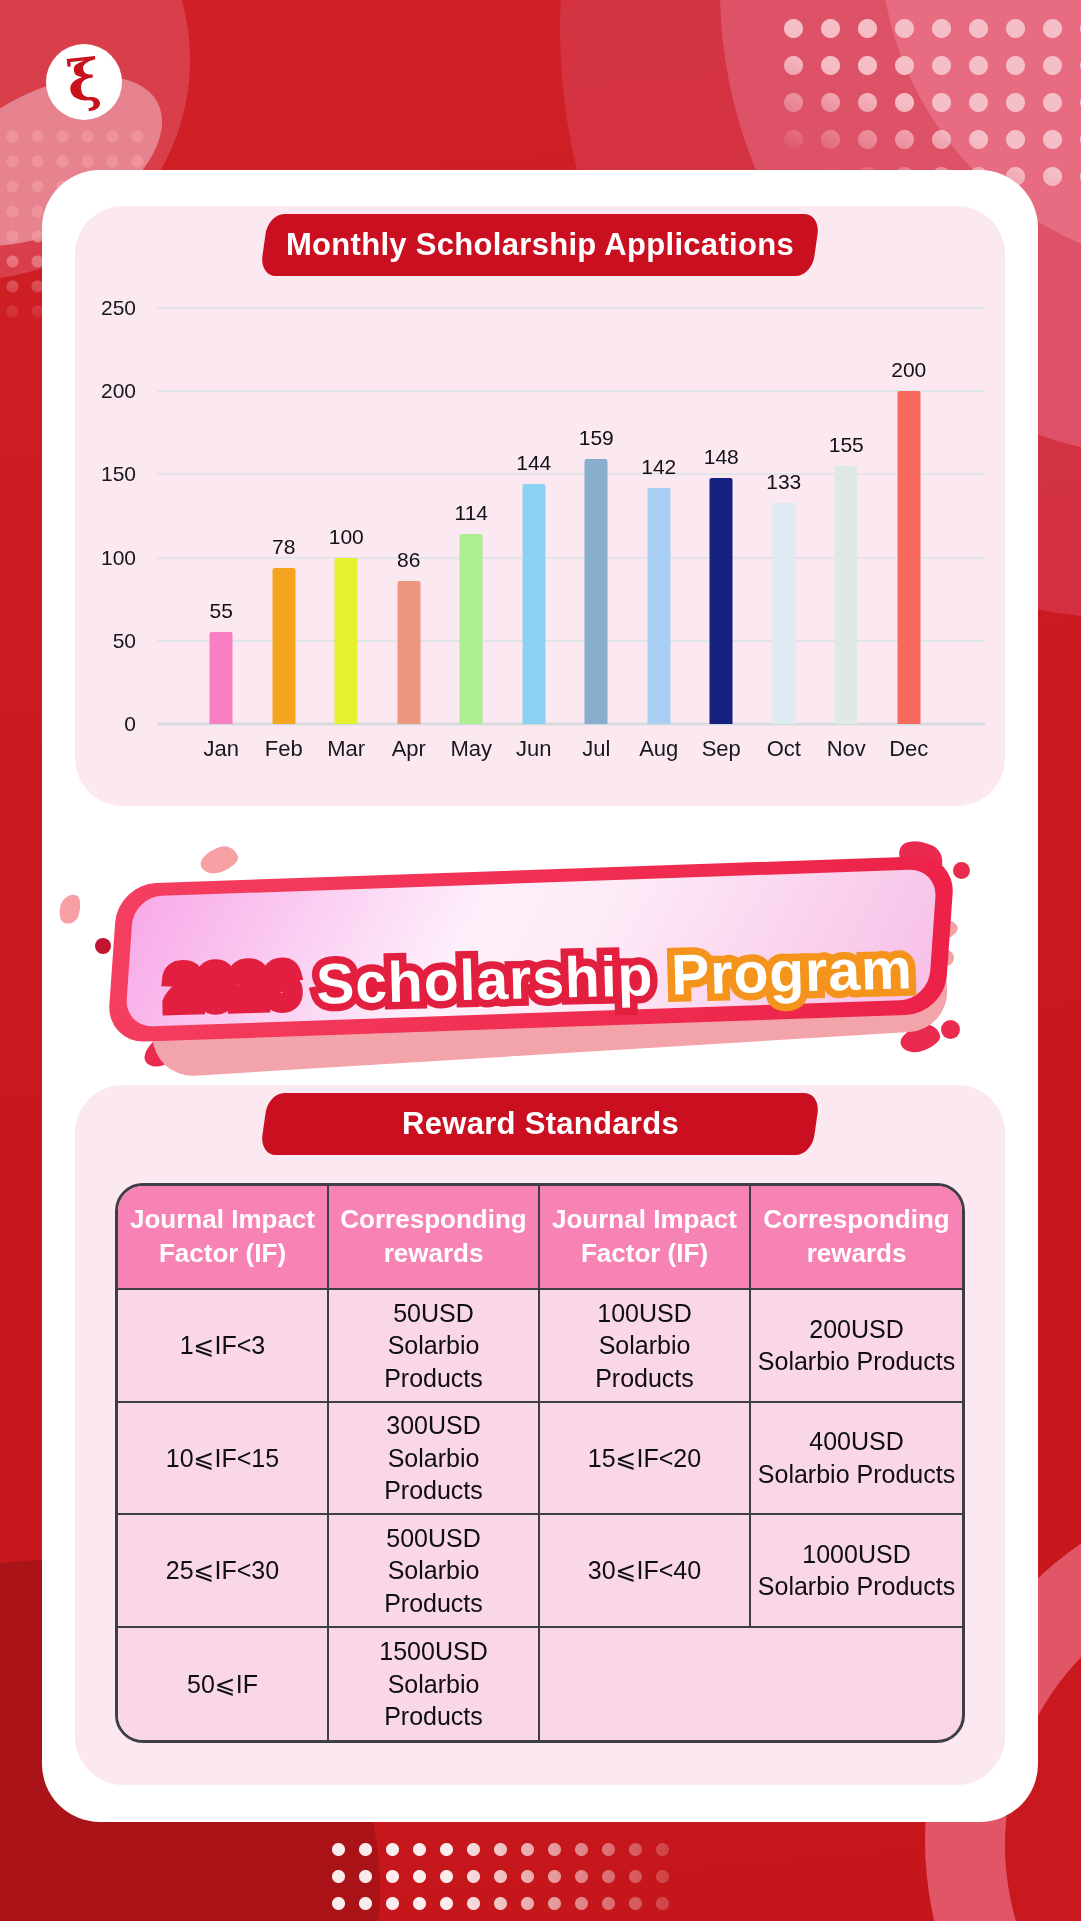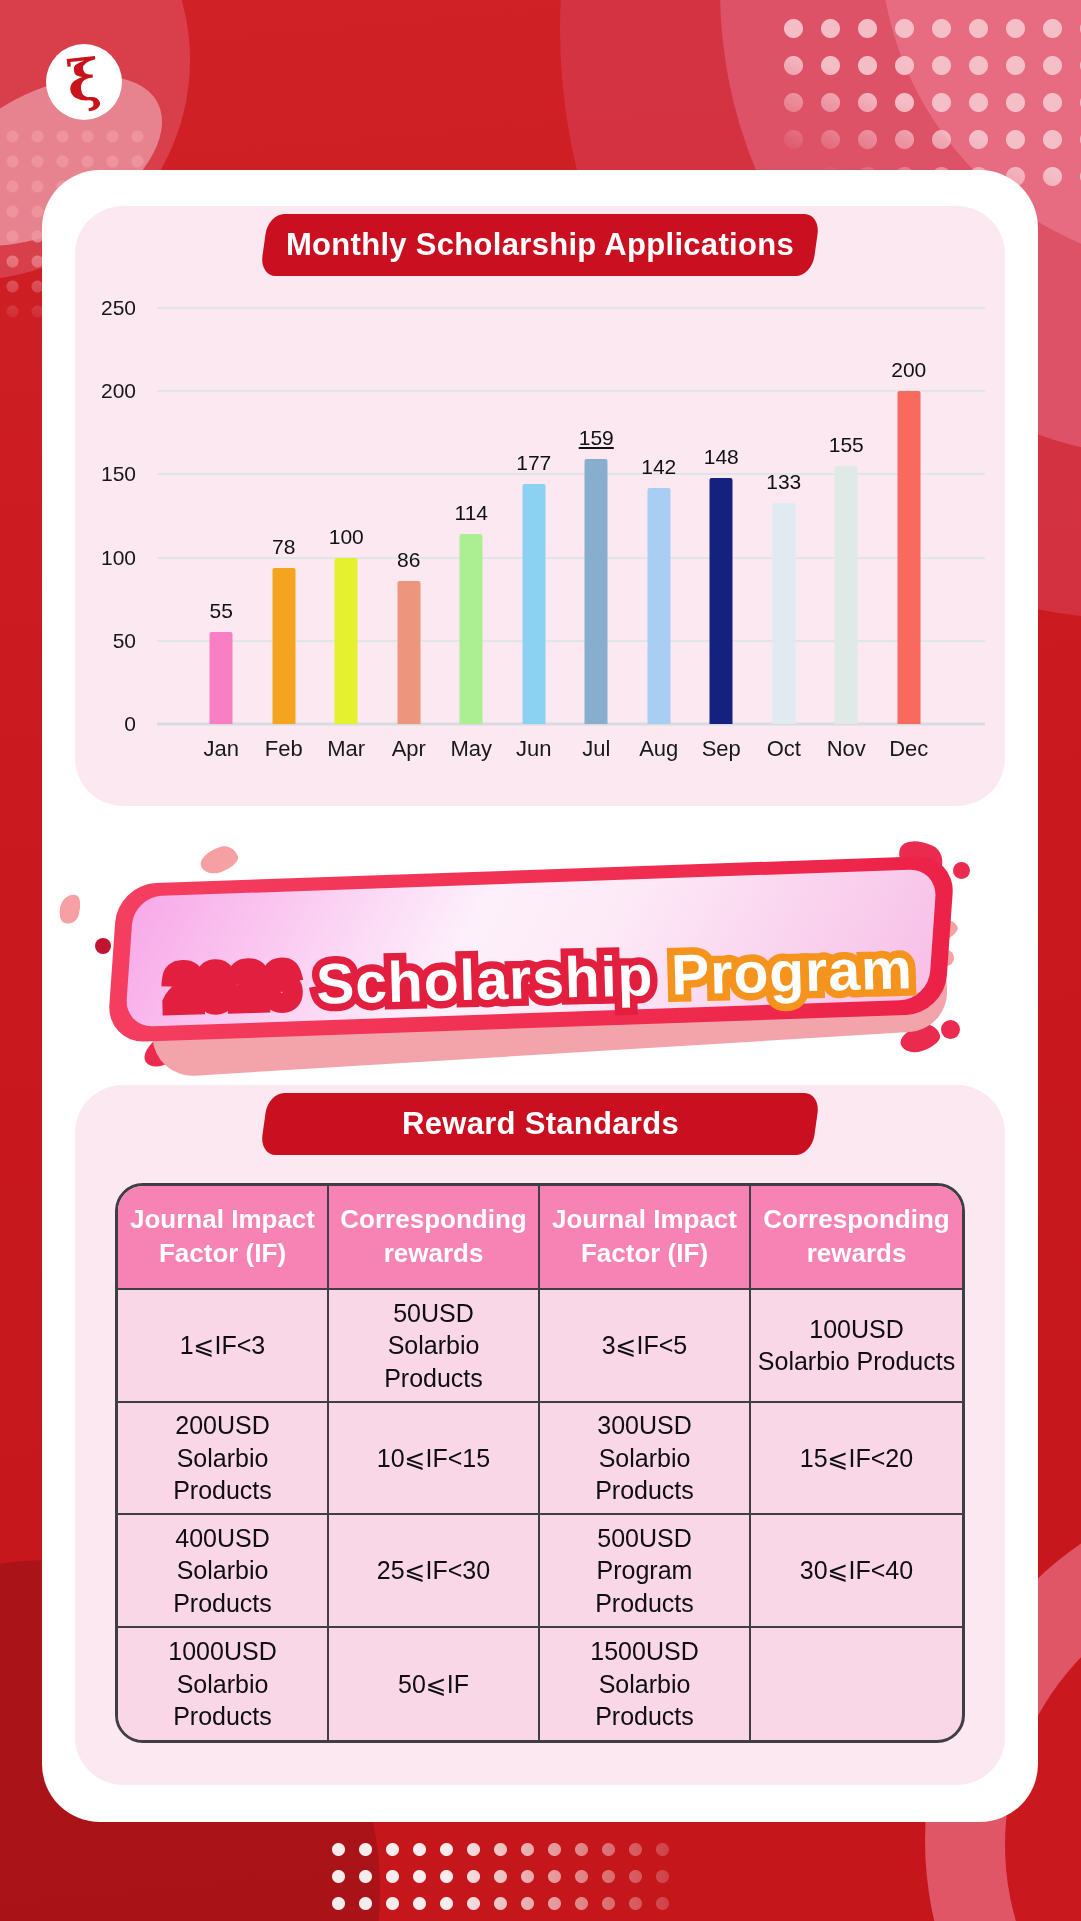--- a/index.html
+++ b/index.html
@@ -171,25 +171,25 @@
             </div>
             <div class="bar-col">
               <div class="bar-val" style="bottom: calc(34.4% + 9px);">86</div>
               <div class="bar" style="height: 34.4%; background: rgb(236, 150, 126);"></div>
             </div>
             <div class="bar-col">
               <div class="bar-val" style="bottom: calc(45.6% + 9px); margin-top: 8px;">114</div>
               <div class="bar" style="height: 45.6%; background: rgb(172, 238, 146);"></div>
             </div>
             <div class="bar-col">
-              <div class="bar-val" style="bottom: calc(57.6% + 9px);">177</div>
+              <div class="bar-val" style="bottom: calc(57.6% + 9px);">144</div>
               <div class="bar" style="height: 57.6%; background: rgb(139, 210, 242);"></div>
             </div>
             <div class="bar-col">
-              <div class="bar-val" style="bottom: calc(63.6% + 9px); text-decoration: underline;">159</div>
+              <div class="bar-val" style="bottom: calc(63.6% + 9px);">159</div>
               <div class="bar" style="height: 63.6%; background: rgb(136, 174, 206);"></div>
             </div>
             <div class="bar-col">
               <div class="bar-val" style="bottom: calc(56.8% + 9px); text-align: center;">142</div>
               <div class="bar" style="height: 56.8%; background: rgb(169, 206, 244);"></div>
             </div>
             <div class="bar-col">
               <div class="bar-val" style="bottom: calc(59.2% + 9px);">148</div>
               <div class="bar" style="height: 59.2%; background: rgb(21, 33, 126);"></div>
             </div>
@@ -257,36 +257,35 @@
         <div class="cell th">Corresponding
 rewards</div>
         <div class="cell th">Journal Impact
 Factor (IF)</div>
         <div class="cell th">Corresponding
 rewards</div>
 
         <div class="cell td">1⩽IF&lt;3</div>
         <div class="cell td">50USD
 Solarbio Products</div>
-        <div class="cell td">3⩽IF&lt;5</div>
         <div class="cell td">100USD
 Solarbio Products</div>
 
         <div class="cell td">200USD
 Solarbio Products</div>
         <div class="cell td">10⩽IF&lt;15</div>
         <div class="cell td">300USD
 Solarbio Products</div>
 
         <div class="cell td">15⩽IF&lt;20</div>
         <div class="cell td">400USD
 Solarbio Products</div>
         <div class="cell td">25⩽IF&lt;30</div>
         <div class="cell td">500USD
-Program Products</div>
+Solarbio Products</div>
 
         <div class="cell td">30⩽IF&lt;40</div>
         <div class="cell td">1000USD
 Solarbio Products</div>
         <div class="cell td">50⩽IF</div>
         <div class="cell td">1500USD
 Solarbio Products</div>
       </div>
     </div>
 

